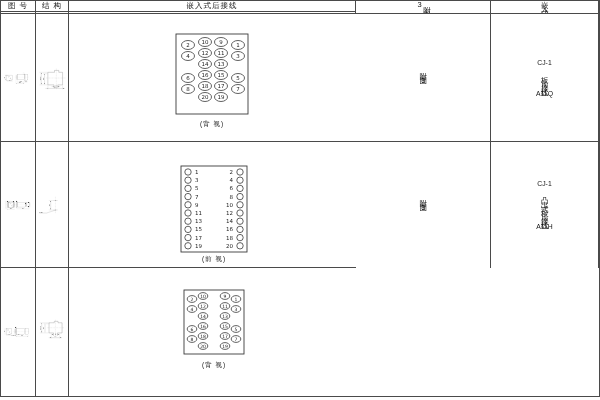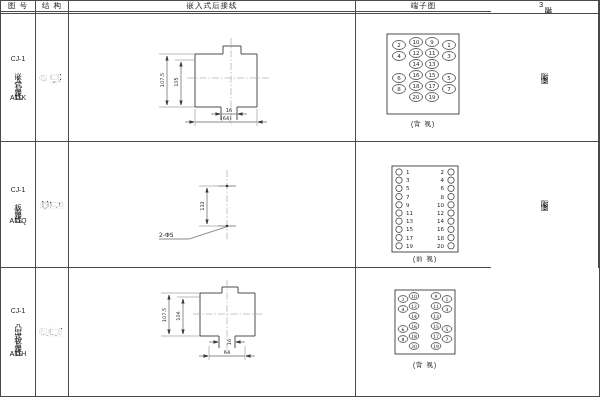--- a/index.html
+++ b/index.html
@@ -48,23 +48,20 @@
 <div class="tbl">
 
   <div class="cell hdr">
         <span class="hdrtx">图 号</span>
       </div>
   <div class="cell hdr">
         <span class="hdrtx">结 构</span>
       </div>
   <div class="cell hdr">
         <span class="hdrtx">嵌入式后接线</span>
-      </div>
-  <div class="cell hdr lastcol">
-        <span class="hdrtx">端子图</span>
       </div>
 
   <div class="cell">
     <span class="vtext fig">附图3</span>
   </div>
   <div class="cell">
     <div class="structcol">
       <span class="model">CJ-1</span>
       <span class="vtext">嵌入式后接线</span>
       <span class="code">A11K</span>

